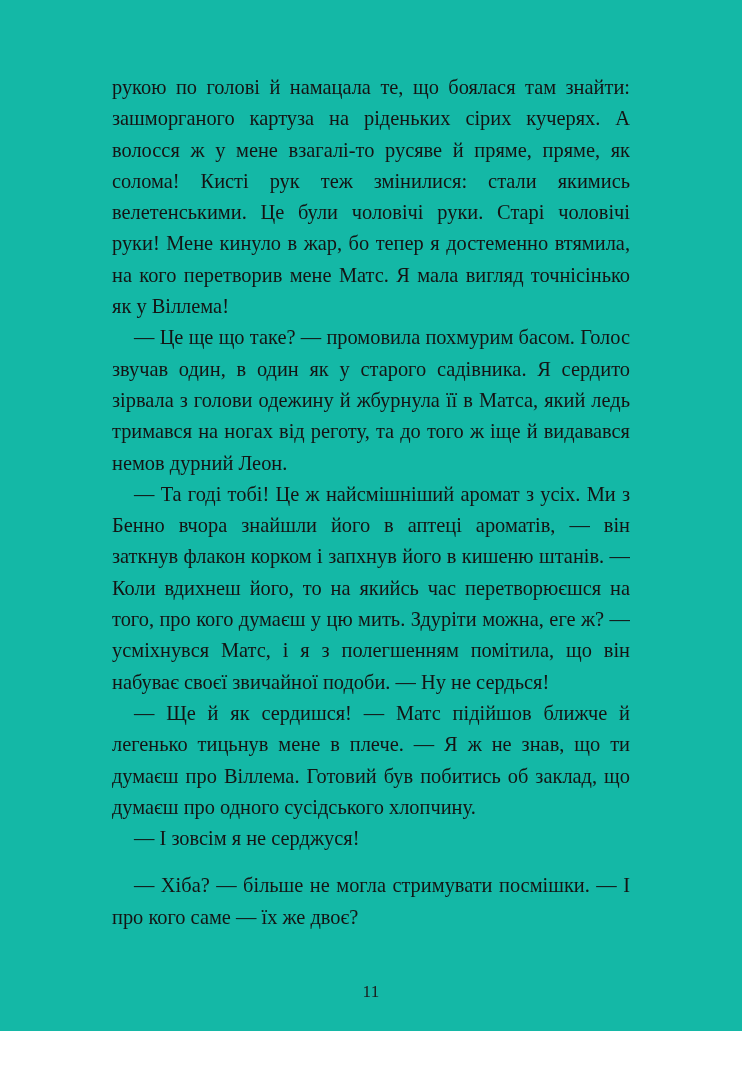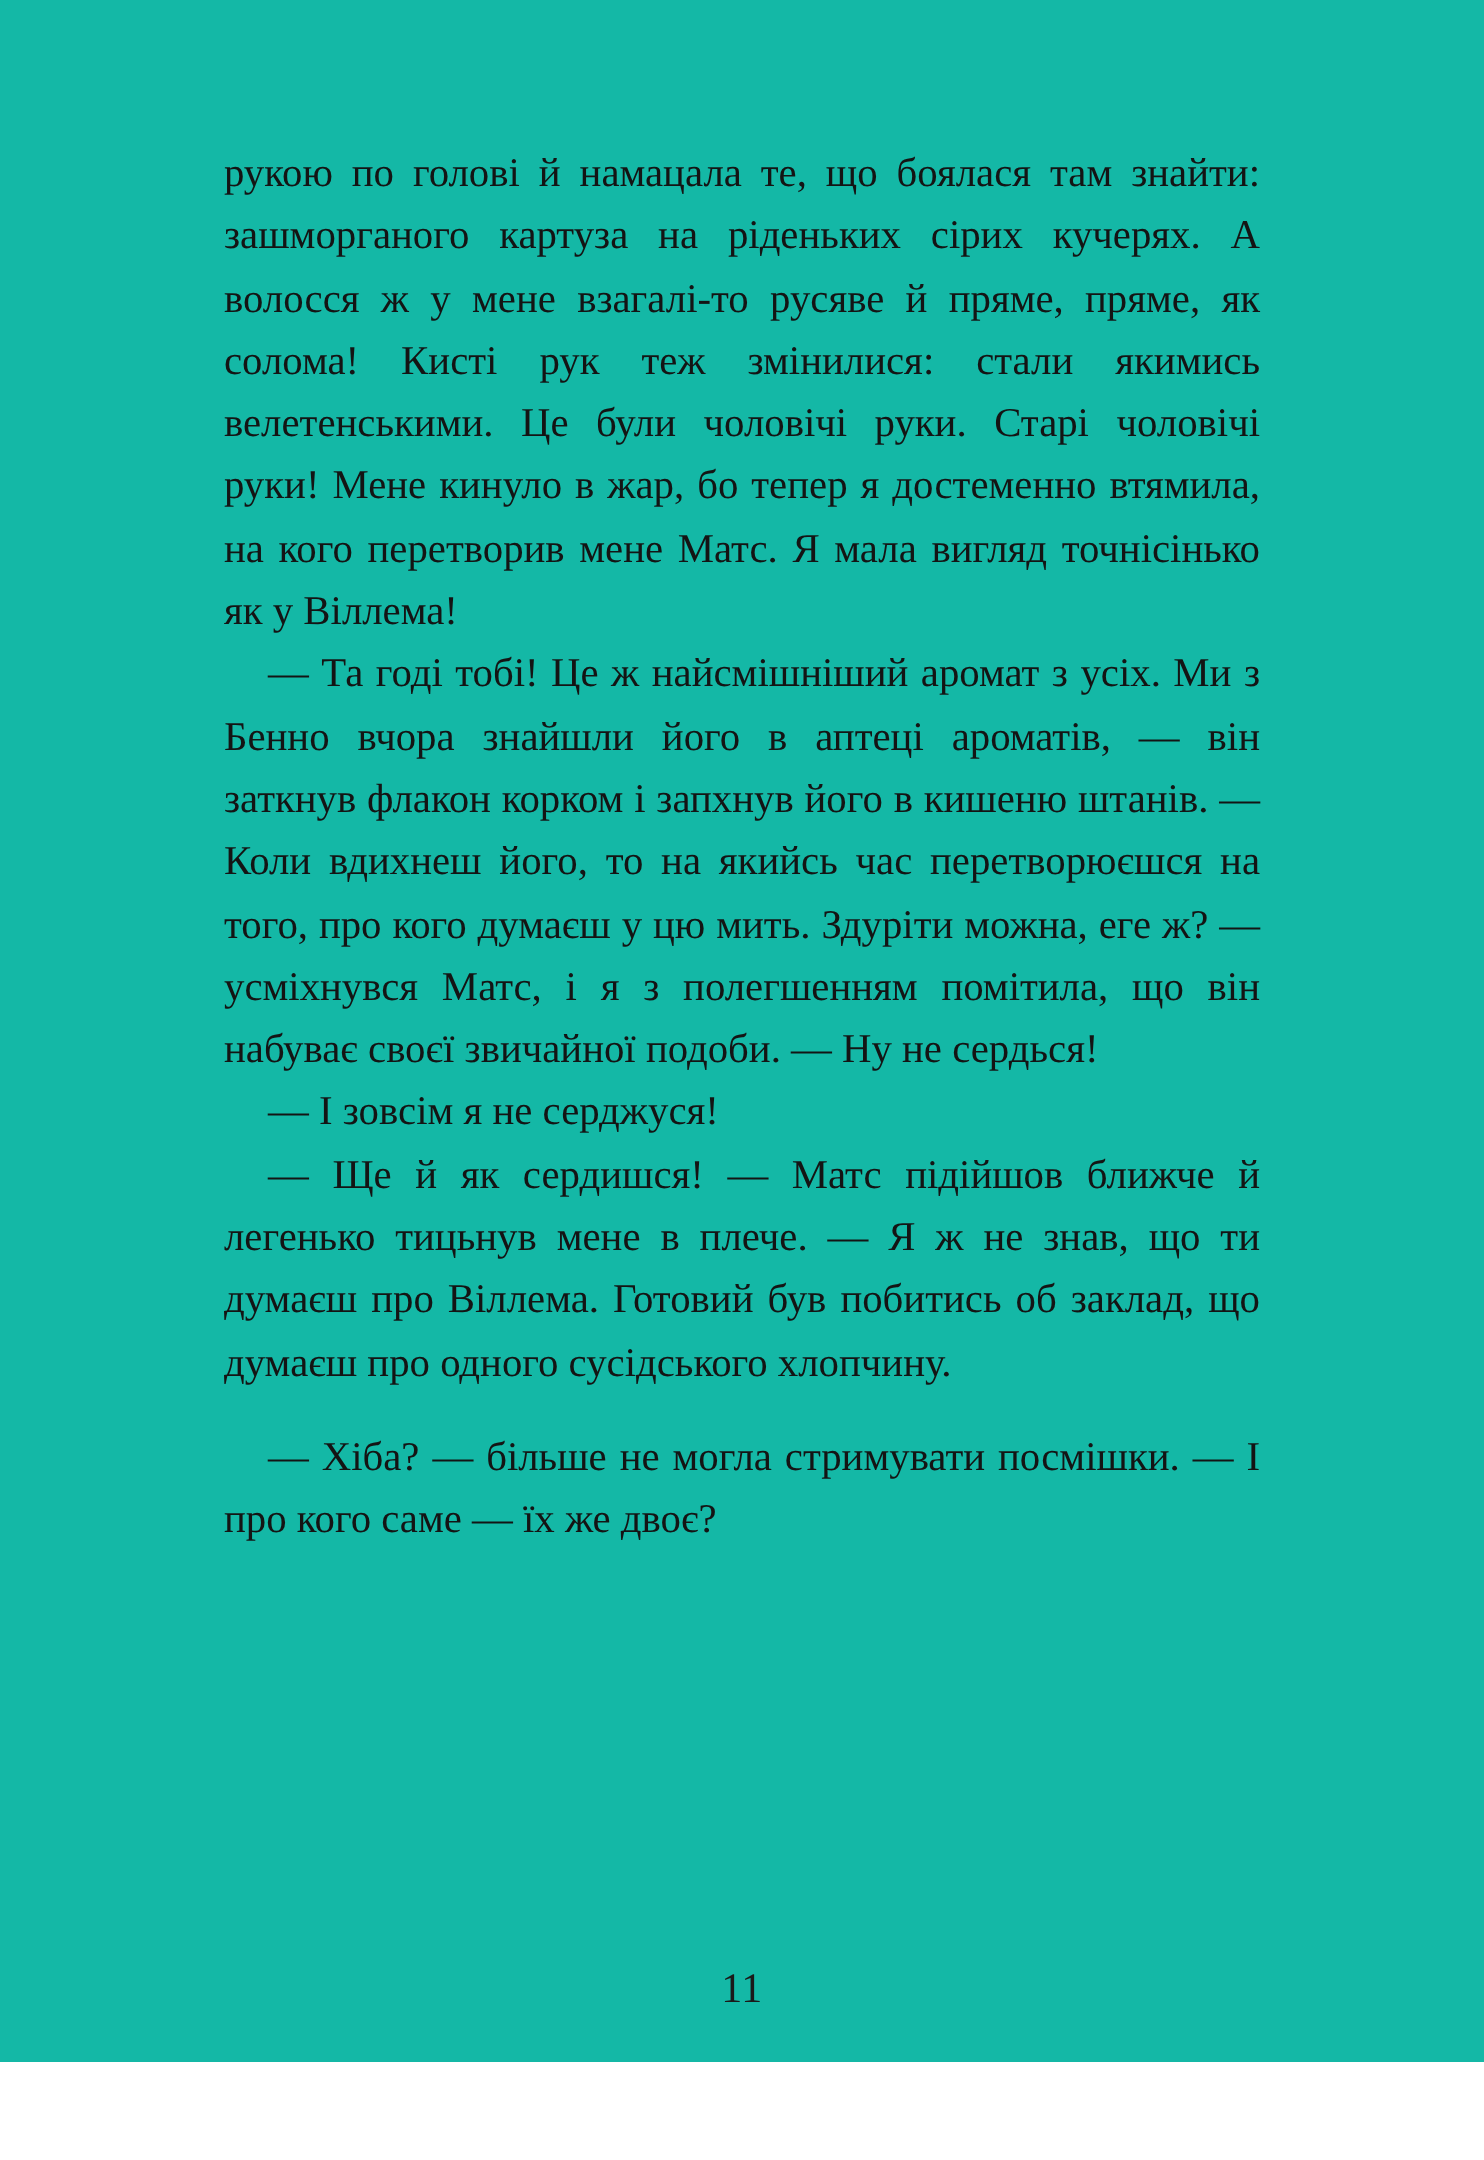--- a/index.html
+++ b/index.html
@@ -42,33 +42,34 @@
     text-align: justify;
     margin-top: 16px;
   }
   .page-number {
     position: absolute;
     left: 0;
     right: 0;
     top: 982px;
     text-align: center;
     font-family: "Liberation Serif", "DejaVu Serif", serif;
-    font-size: 21px;
+    font-size: 17px;
     color: #1a1a1a;
     letter-spacing: 0.3px;
   }
 </style>
 </head>
 <body>
 
 <div class="page">
 
   <div class="text-block">
     <p class="para no-indent">рукою по голові й намацала те, що боялася там знайти: зашморганого картуза на ріденьких сірих кучерях. А волосся ж у мене взагалі-то русяве й пряме, пряме, як солома! Кисті рук теж змінилися: стали якимись велетенськими. Це були чоловічі руки. Старі чоловічі руки! Мене кинуло в жар, бо тепер я достеменно втямила, на кого перетворив мене Матс. Я мала вигляд точнісінько як у Віллема!</p>
+    <p class="para">— Це ще що таке? — промовила похмурим басом. Голос звучав один, в один як у старого садівника. Я сердито зірвала з голови одежину й жбурнула її в Матса, який ледь тримався на ногах від реготу, та до того ж іще й видавався немов дурний Леон.</p>
     <p class="para">— Та годі тобі! Це ж найсмішніший аромат з усіх. Ми з Бенно вчора знайшли його в аптеці ароматів, — він заткнув флакон корком і запхнув його в кишеню штанів. — Коли вдихнеш його, то на якийсь час перетворюєшся на того, про кого думаєш у цю мить. Здуріти можна, еге ж? — усміхнувся Матс, і я з полегшенням помітила, що він набуває своєї звичайної подоби. — Ну не сердься!</p>
+    <p class="para">— Ще й як сердишся! — Матс підійшов ближче й легенько тицьнув мене в плече. — Я ж не знав, що ти думаєш про Віллема. Готовий був побитись об заклад, що думаєш про одного сусідського хлопчину.</p>
     <p class="para">— І зовсім я не серджуся!</p>
-    <p class="para">— Ще й як сердишся! — Матс підійшов ближче й легенько тицьнув мене в плече. — Я ж не знав, що ти думаєш про Віллема. Готовий був побитись об заклад, що думаєш про одного сусідського хлопчину.</p>
     <p class="para">— Хіба? — більше не могла стримувати посмішки. — І про кого саме — їх же двоє?</p>
   </div>
 
   <div class="page-number">11</div>
 
 </div>
 
 </body></html>

